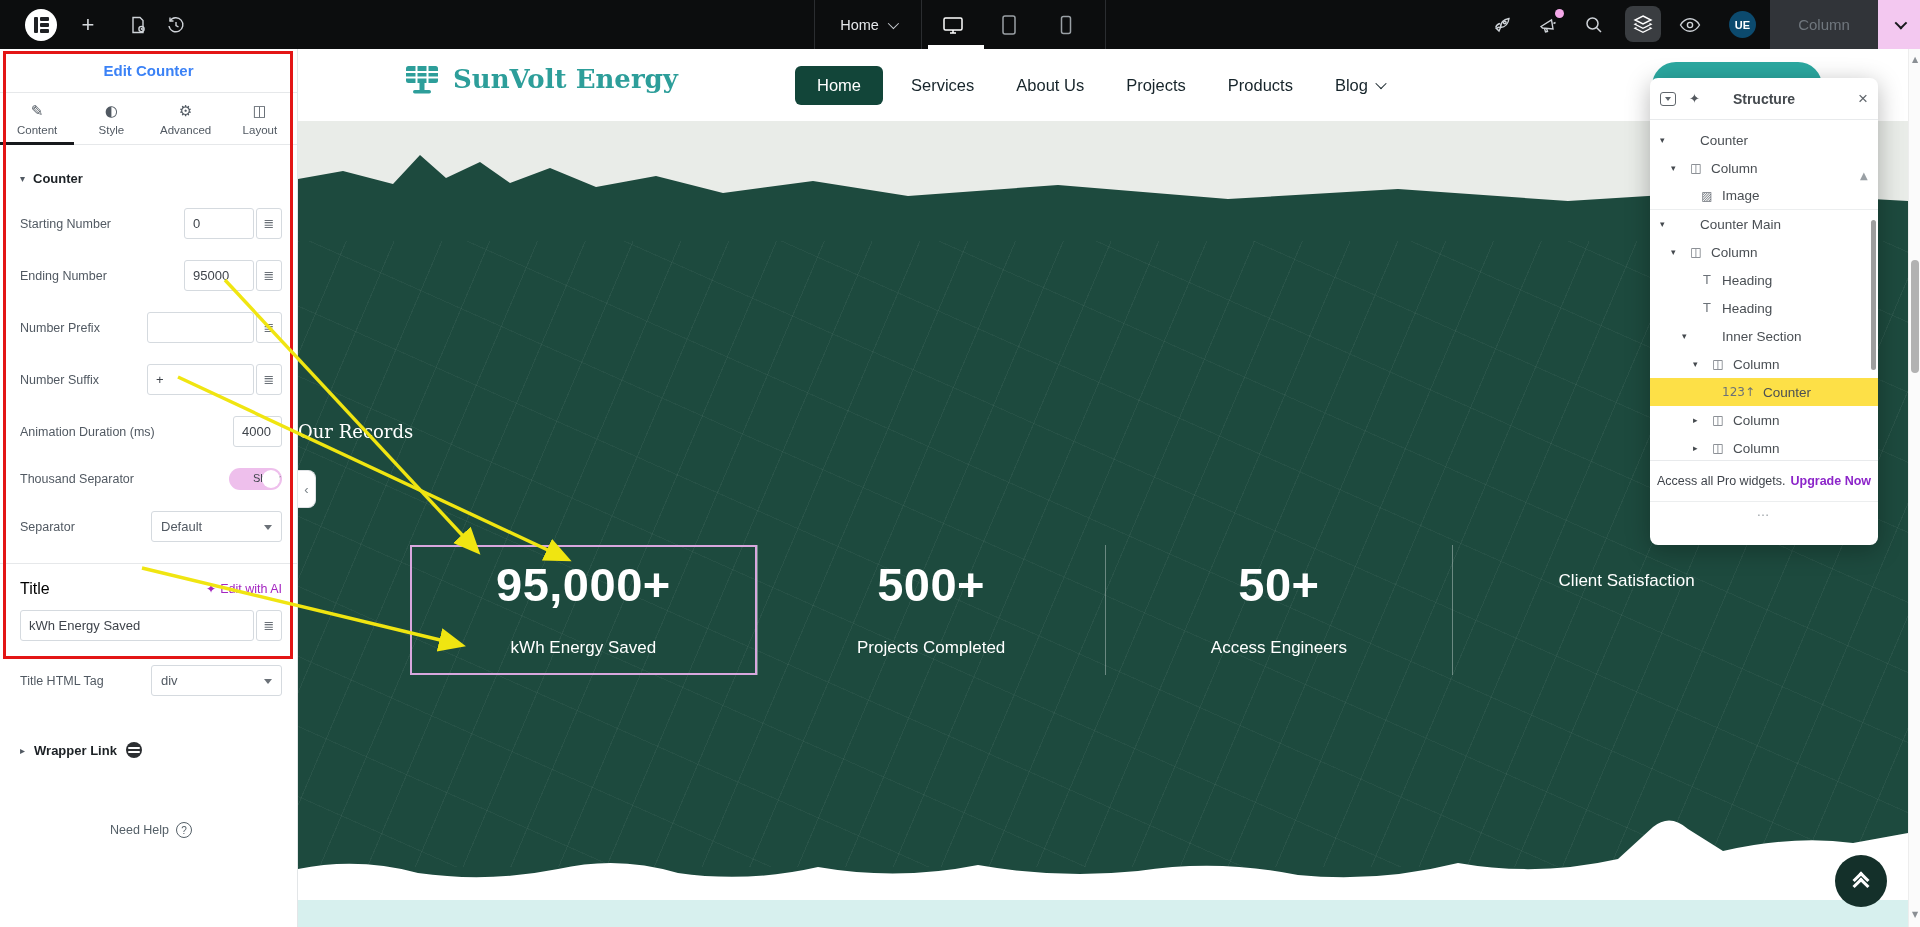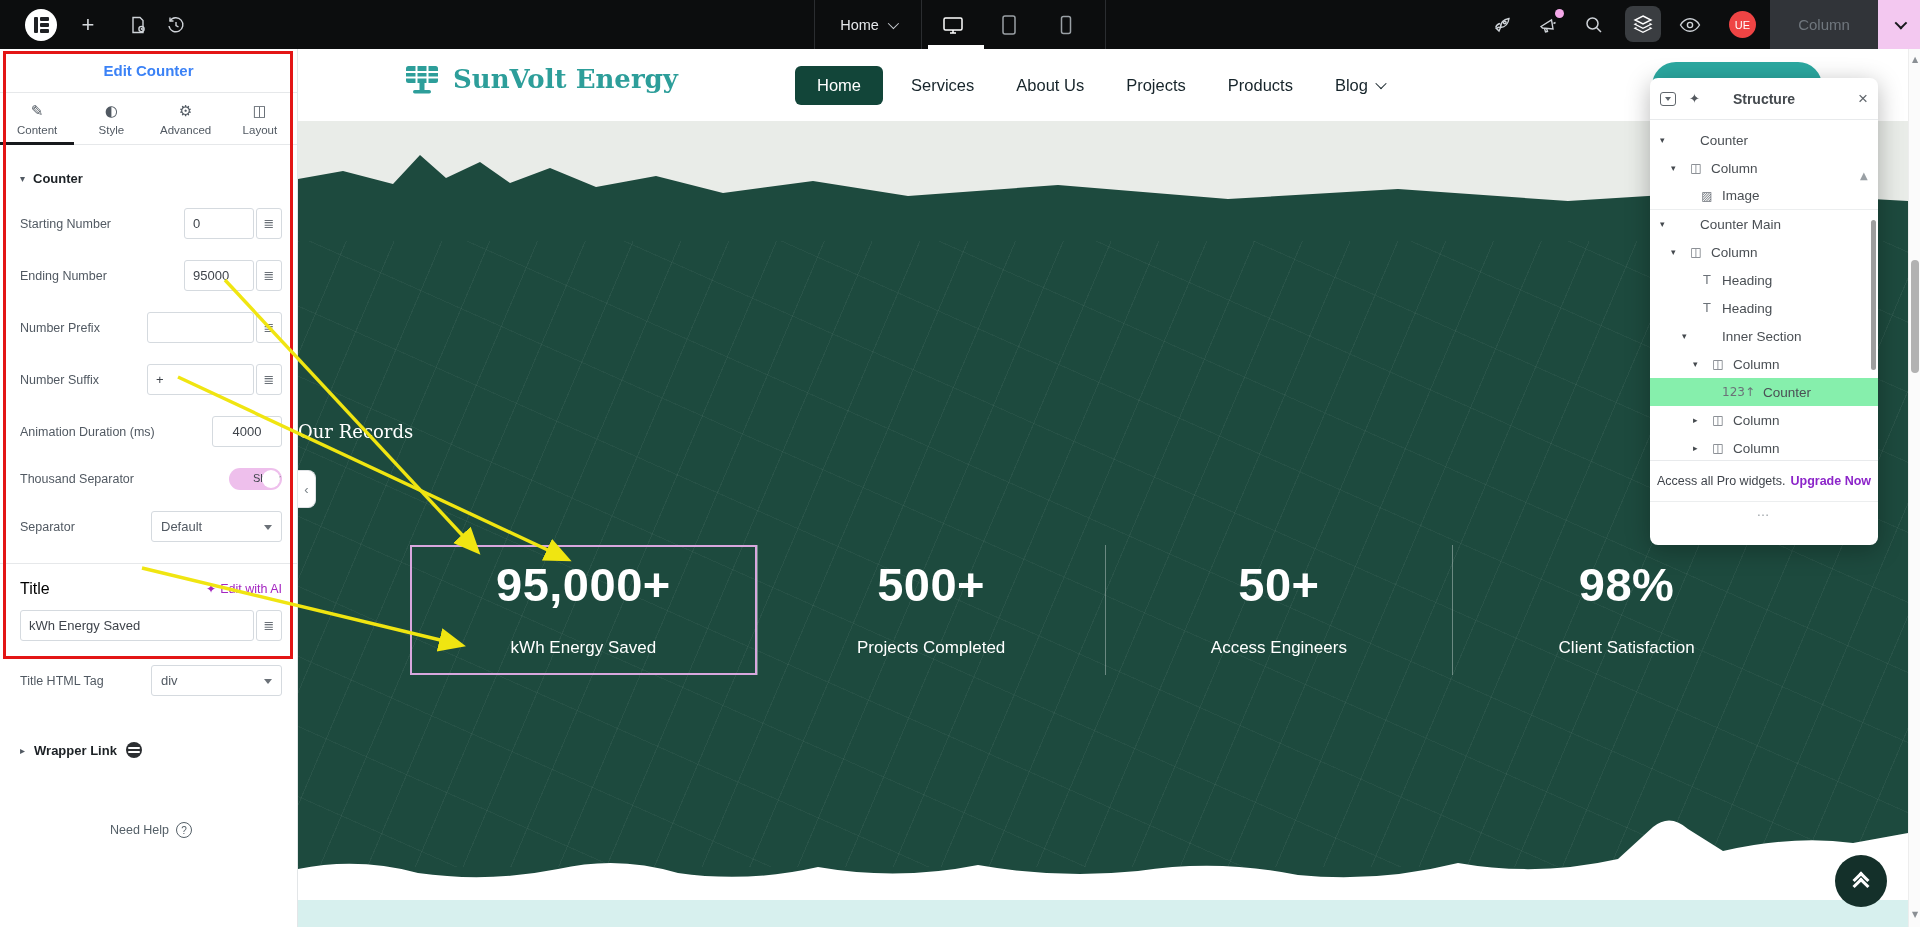--- a/index.html
+++ b/index.html
@@ -15,21 +15,21 @@
   .elogo .b1 { left:9px; top:8px; width:4px; height:16px; }
   .elogo .b2 { left:15px; top:8px; width:9px; height:4px; }
   .elogo .b3 { left:15px; top:14px; width:9px; height:4px; }
   .elogo .b4 { left:15px; top:20px; width:9px; height:4px; }
   .tb-plus { left:74px; width:28px; font-size:22px; font-weight:300; }
   .tb-home { position:absolute; left:822px; top:0; width:92px; height:49px; display:flex; align-items:center; justify-content:center; gap:9px; color:#e5e7ea; font-size:14.5px; cursor:pointer; }
   .chevdown { width:8px; height:8px; border-right:1.6px solid #c9cdd2; border-bottom:1.6px solid #c9cdd2; transform:rotate(45deg) translateY(-2px); }
   .device { width:40px; }
   .underline-active { position:absolute; left:928px; top:45px; width:56px; height:4px; background:#ffffff; }
   .layers-active { background:#3a3d41; border-radius:8px; width:36px; height:36px; top:6px; }
-  .avatar { position:absolute; left:1729px; top:11px; width:27px; height:27px; border-radius:50%; background:#ef4444; color:#fff; font-size:11px; font-weight:normal; display:flex; align-items:center; justify-content:center; cursor:pointer; }
+  .avatar { position:absolute; left:1729px; top:11px; width:27px; height:27px; border-radius:50%; background:#0c4a6e; color:#fff; font-size:11px; font-weight:bold; display:flex; align-items:center; justify-content:center; cursor:pointer; }
   .publish-btn { position:absolute; left:1770px; top:0; width:108px; height:49px; background:#313439; color:#70777e; font-size:15px; display:flex; align-items:center; justify-content:center; cursor:pointer; }
   .publish-chev { position:absolute; left:1878px; top:0; width:42px; height:49px; background:#f3c8f0; display:flex; align-items:center; justify-content:center; cursor:pointer; }
   .publish-chev .chevdown { border-color:#17191c; width:9px; height:9px; border-width:2px; }
   .notif-dot { position:absolute; left:1555px; top:9px; width:9px; height:9px; border-radius:50%; background:#f5a8e9; }
 
   
   .leftpanel { position:absolute; left:0; top:49px; width:298px; height:878px; background:#fff; z-index:8; border-right:1px solid #e3e6e8; }
   .lp-title { height:44px; display:flex; align-items:center; justify-content:center; font-size:15px; font-weight:bold; color:#3b82f6; border-bottom:1px solid #e6e8ea; }
   .lp-tabs { display:flex; height:52px; border-bottom:1px solid #e6e8ea; }
   .lp-tab { flex:1; display:flex; flex-direction:column; align-items:center; justify-content:center; gap:4px; color:#515962; font-size:11.5px; cursor:pointer; position:relative; }
@@ -38,21 +38,21 @@
   .lp-body { padding:0 15px 0 20px; }
   .sec-head { margin:26px 0 22px 0; font-size:13px; font-weight:bold; color:#1c2125; display:flex; align-items:center; gap:8px; cursor:pointer; }
   .sec-caret { font-family:"DejaVu Sans", sans-serif; font-size:10px; color:#515962; }
   .frow { display:flex; align-items:center; margin-bottom:21px; }
   .frow .flabel { flex:1; font-size:12.5px; color:#515962; }
   .ctl { display:flex; align-items:center; gap:2px; }
   .inp { height:31px; border:1px solid #d5dadf; border-radius:3px; font-size:13px; color:#3f444b; padding:0 8px; font-family:"Liberation Sans",sans-serif; background:#fff; }
   .inp.num { width:70px; }
   .inp.wide { width:107px; }
   .inp.full { width:234px; }
-  .inp.plain { width:70px;text-align:center; }
+  .inp.plain { width:49px; }
   .dbbtn { width:26px; height:31px; border:1px solid #d5dadf; border-radius:3px; display:flex; align-items:center; justify-content:center; color:#6b7178; cursor:pointer; background:#fff; }
   .dbglyph { font-family:"DejaVu Sans", sans-serif; font-size:13px; line-height:1; }
   .toggle { width:53px; height:22px; border-radius:11px; background:#eebfec; position:relative; cursor:pointer; }
   .toggle .tlab { position:absolute; left:24px; top:4px; font-size:11px; color:#3f444b; }
   .toggle .knob { position:absolute; right:2px; top:2px; width:18px; height:18px; border-radius:50%; background:#fff; }
   .select { width:131px; height:31px; border:1px solid #d5dadf; border-radius:3px; display:flex; align-items:center; font-size:13px; color:#515962; padding:0 9px; position:relative; cursor:pointer; }
   .select::after { content:""; position:absolute; right:9px; top:13px; border:4px solid transparent; border-top:5px solid #6b7178; }
   .lp-divider { height:1px; background:#e6e8ea; margin:0 -15px 16px -20px; }
   .title-row { display:flex; align-items:center; margin-bottom:12px; }
   .ai-link { margin-left:auto; color:#a426c1; font-size:12.5px; display:flex; align-items:center; gap:4px; cursor:pointer; }
@@ -95,21 +95,21 @@
   
   .structpanel { position:absolute; left:1650px; top:78px; width:228px; height:467px; background:#fff; border-radius:8px; box-shadow:0 5px 24px rgba(0,0,0,0.28); z-index:5; }
   .sp-head { height:42px; display:flex; align-items:center; border-bottom:1px solid #e8eaec; padding:0 10px; position:relative; }
   .sp-collapse { width:16px; height:14px; border:1.4px solid #60666c; border-radius:3px; display:flex; align-items:center; justify-content:center; cursor:pointer; }
   .sp-collapse i { border:3px solid transparent; border-top:4px solid #60666c; margin-top:3px; }
   .sp-ai { margin-left:13px; font-family:"DejaVu Sans",sans-serif; color:#54595f; font-size:13px; cursor:pointer; }
   .sp-title { position:absolute; left:0; right:0; text-align:center; font-size:14px; font-weight:600; color:#44494e; pointer-events:none; }
   .sp-close { margin-left:auto; color:#60666c; font-size:17px; cursor:pointer; z-index:1; }
   .sp-tree { height:340px; overflow:hidden; padding-top:6px; position:relative; }
   .trow { height:28px; display:flex; align-items:center; gap:8px; font-size:13.5px; color:#4a4f54; cursor:pointer; }
-  .trow.selected { background:#86efac; }
+  .trow.selected { background:#fde047; }
   .trow.rule-after { border-bottom:1px solid #eceeef; }
   .tcaret { font-family:"DejaVu Sans",sans-serif; font-size:9px; color:#44494e; width:10px; }
   .ticon { font-family:"DejaVu Sans",sans-serif; font-size:12px; color:#6b7178; min-width:14px; text-align:center; }
   .sp-up { position:absolute; left:210px; top:50px; color:#9aa0a5; font-size:10px; font-family:"DejaVu Sans",sans-serif; }
   .sp-thumb { position:absolute; left:221px; top:100px; width:5px; height:150px; border-radius:3px; background:#9e9e9e; }
   .sp-foot { border-top:1px solid #e8eaec; height:41px; display:flex; align-items:center; justify-content:center; gap:5px; font-size:12.5px; color:#3f444b; }
   .sp-foot .upg { color:#8c25c9; font-weight:bold; cursor:pointer; }
   .sp-grip { height:20px; border-top:1px solid #eceeef; display:flex; align-items:center; justify-content:center; color:#9aa0a5; font-size:13px; letter-spacing:2px; cursor:ns-resize; }
 
   
@@ -273,21 +273,20 @@
       </div>
         <div class="ccol">
         <div class="cval">500+</div>
         <div class="clabel">Projects Completed</div>
       </div>
         <div class="ccol">
         <div class="cval">50+</div>
         <div class="clabel">Access Engineers</div>
       </div>
         <div class="ccol">
-        <div class="cval">98%</div>
         <div class="clabel">Client Satisfaction</div>
       </div>
       </div>
 
     <div class="scrolltop">
       <span class="chup"></span>
       <span class="chup" style="margin-top:-7px;"></span>
     </div>
   </div>
 

